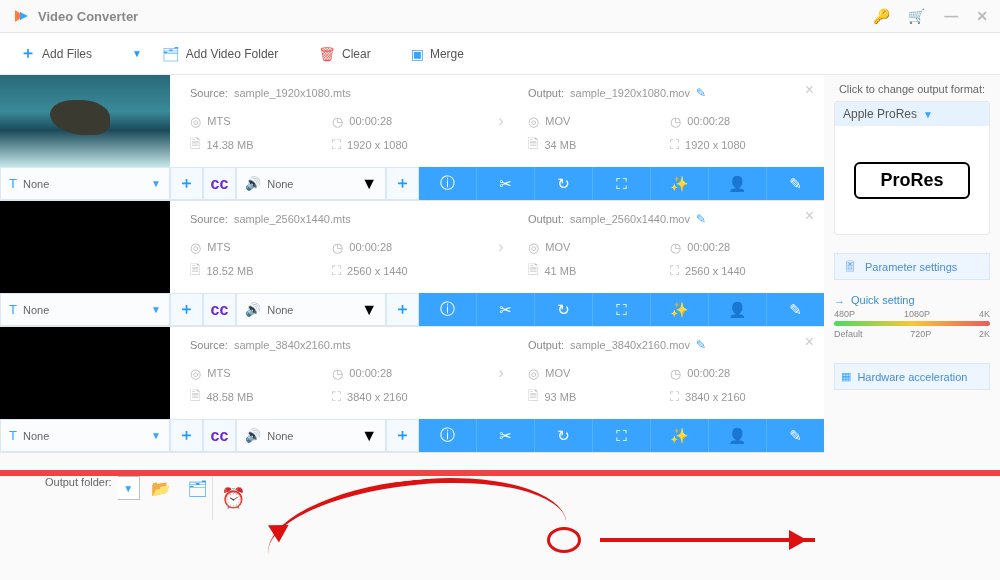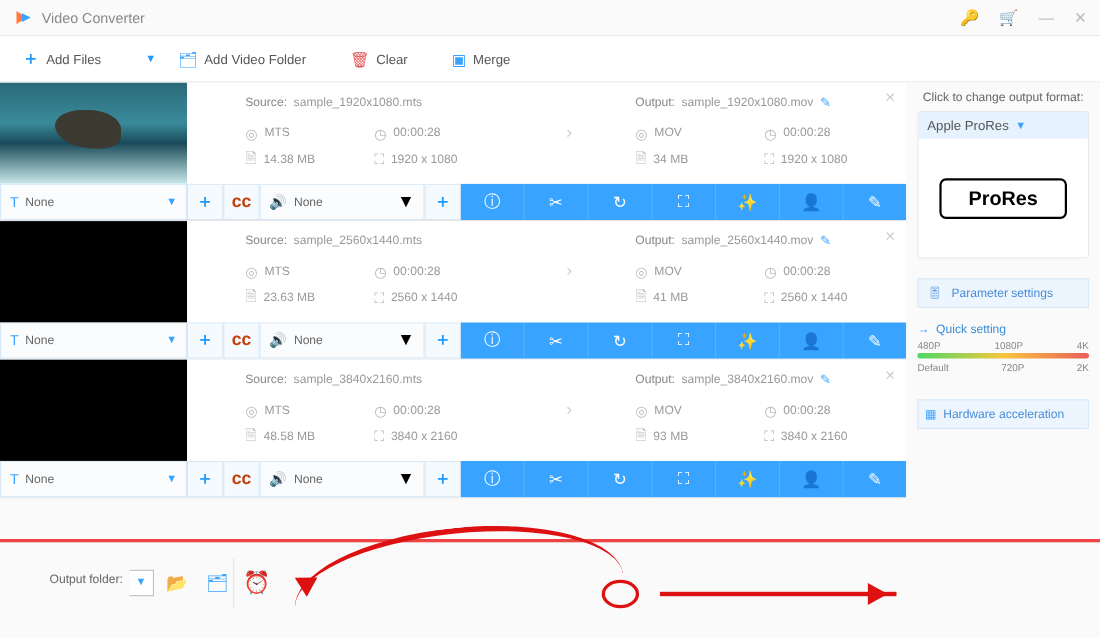--- a/index.html
+++ b/index.html
@@ -1,55 +1,55 @@
 <!DOCTYPE html>
 <html><head>
 <meta charset="utf-8">
 <style>
 *{margin:0;padding:0;box-sizing:border-box;font-family:Arial,sans-serif;}
 body{width:1000px;height:580px;background:#fafafa;position:relative;overflow:hidden;}
-.titlebar{height:32px;display:flex;align-items:center;padding:16px 12px;background:#fafafa;}
+.titlebar{height:32px;display:flex;align-items:center;padding:16px 12px;background:#fafafa;font-weight:bold;}
 .logo{width:18px;height:18px;margin-right:8px;display:flex;align-items:center;justify-content:center;}
 .app-title{color:#888;font-size:13px;}
 .winbtns{margin-left:auto;display:flex;gap:18px;align-items:center;}
 .winbtns span{color:#bbb;font-size:14px;line-height:1;cursor:pointer;}
 .divider{height:1px;background:#e5e5e5;}
 .toolbar{height:42px;display:flex;align-items:center;padding:0 20px;background:#fff;border-bottom:1px solid #e8e8e8;}
 .tbtn{display:flex;align-items:center;gap:6px;font-size:12px;color:#555;margin-right:40px;cursor:pointer;}
 .tbtn .ico{font-size:14px;}
 .plus-blue{color:#1f9bff;font-weight:bold;font-size:16px;}
 .caret{color:#1f9bff;font-size:10px;}
 
 .main{display:flex;height:416px;}
 .list{flex:0 0 824px;overflow:hidden;}
 .side{flex:1;padding:8px 10px;background:#fafafa;}
 
 .item{border-bottom:1px solid #e5e5e5;}
-.item-top{display:flex;height:92px;background:#fff;position:relative;gap:33px;}
+.item-top{display:flex;height:92px;background:#fff;position:relative;}
 .thumb{width:170px;height:92px;background:#000;}
 .thumb.ocean{background:linear-gradient(180deg,#2a6a7a 0%,#3a8a9a 40%,#1a4a5a 60%,#c8e8e8 100%);position:relative;}
 .thumb.ocean::before{content:"";position:absolute;left:50px;top:25px;width:60px;height:35px;background:#3a3a30;border-radius:40% 50% 30% 60%;}
 .srccol,.outcol{flex:1;padding:6px 12px;font-size:11px;color:#999;}
 .srccol{padding-left:20px;}
 .close-x{position:absolute;right:10px;top:6px;color:#ccc;font-size:16px;cursor:pointer;}
 .row1{display:flex;align-items:center;height:24px;gap:6px;margin-bottom:4px;}
 .row2{display:flex;align-items:center;height:24px;}
 .row2 .cell{display:flex;align-items:center;gap:6px;flex:1;}
 .miniico{color:#bbb;font-size:13px;}
 .edit-pen{color:#3aa3ff;font-size:12px;}
 .srccol .label,.outcol .label{color:#888;}
 .arrow-sep{width:30px;display:flex;align-items:center;justify-content:center;color:#d0d0d0;font-size:16px;}
 
 .toolstrip{display:flex;height:33px;background:#fff;}
 .seg-left{width:170px;display:flex;align-items:center;padding:0 8px;border:1px solid #d8e8f6;gap:6px;background:#fafcfe;}
 .seg-left .t{color:#3aa3ff;font-size:13px;}
 .seg-left .txt{font-size:11px;color:#666;flex:1;}
 .seg-left .dd{color:#3aa3ff;font-size:10px;}
 .sqbtn{width:33px;height:33px;display:flex;align-items:center;justify-content:center;color:#1f9bff;font-size:16px;font-weight:bold;border:1px solid #d8e8f6;background:#f5faff;cursor:pointer;}
-.sqbtn.disabled{color:#c2410c;}
+.sqbtn.disabled{color:#6d28d9;}
 .seg-audio{flex:0 0 150px;display:flex;align-items:center;padding:0 8px;border:1px solid #d8e8f6;gap:6px;background:#fafcfe;}
 .seg-audio .spk{color:#3aa3ff;font-size:13px;}
 .seg-audio .txt{font-size:11px;color:#666;flex:1;}
 .seg-blue{flex:1;background:#39a4ff;display:flex;align-items:center;}
 .seg-blue .ib{flex:1;height:100%;display:flex;align-items:center;justify-content:center;color:#fff;font-size:15px;cursor:pointer;border-right:1px solid rgba(255,255,255,0.15);}
 .seg-blue .ib:last-child{border-right:none;}
 
 .side-title{font-size:11px;color:#666;text-align:center;margin-bottom:6px;}
 .fmt-box{background:#fff;border:1px solid #e8e8e8;border-radius:3px;}
 .fmt-head{background:#e6f3ff;padding:5px 8px;display:flex;align-items:center;justify-content:flex-start;gap:6px;font-size:12px;color:#555;}
@@ -59,21 +59,21 @@
 .qs{margin-top:14px;display:flex;align-items:center;gap:6px;font-size:11px;color:#3a8cd6;}
 .qs .arrow{color:#2f95ff;font-size:11px;}
 .slider-labels{display:flex;justify-content:space-between;font-size:9px;color:#888;margin-top:3px;}
 .slider{height:5px;background:linear-gradient(90deg,#4bd964 0%,#f8c63c 50%,#e85d5d 100%);border-radius:3px;margin-top:2px;}
 .hw-btn{margin-top:24px;background:#edf6ff;padding:6px 6px;display:flex;align-items:center;gap:6px;font-size:11px;color:#4a8cd6;cursor:pointer;border:1px solid #d8e8f6;}
 .gpu-row{margin-top:6px;display:flex;gap:10px;}
 .gpu-row span{border:1px solid #e0e0e0;border-radius:3px;padding:2px 6px;font-size:10px;}
 .nvidia{color:#76b900;}
 .intel{color:#c0c0c0;}
 
-.footer{position:absolute;bottom:0;left:0;right:0;height:90px;background:#fafafa;border-top:3px solid #ef4444;display:flex;align-items:center;padding:0 0 14px 45px;}
+.footer{position:absolute;bottom:0;left:0;right:0;height:110px;background:#fafafa;border-top:6px solid #ef4444;display:flex;align-items:flex-start;padding:0 0 14px 45px;}
 .of-label{font-size:11px;color:#666;margin-right:6px;margin-bottom:6px;}
 .of-input{width:430px;height:24px;border:1px solid #c0c0c0;font-size:11px;padding:0 6px;background:#fff;}
 .of-dd{width:22px;height:24px;border:1px solid #c0c0c0;border-left:none;display:flex;align-items:center;justify-content:center;color:#3aa3ff;font-size:10px;cursor:pointer;background:#fff;}
 .fbtn{width:28px;height:24px;display:flex;align-items:center;justify-content:center;color:#3aa3ff;font-size:16px;cursor:pointer;margin-left:8px;}
 .run-btn{margin-left:auto;width:140px;height:44px;background:#00a0ff;color:#fff;font-size:22px;font-weight:bold;font-style:italic;display:flex;align-items:center;justify-content:center;cursor:pointer;}
 .alarm{width:44px;height:44px;display:flex;align-items:center;justify-content:center;color:#3aa3ff;font-size:20px;border-left:1px solid #e0e0e0;cursor:pointer;margin-right:8px;}
 
 .arrow-overlay{position:absolute;pointer-events:none;}
 .red-arrow1{left:265px;top:480px;width:300px;height:70px;border-top:5px solid #d11;border-radius:60% 60% 0 0 / 100% 100% 0 0;transform:rotate(-6deg);}
 .red-arrow1::before{content:"";position:absolute;left:-8px;bottom:28px;border:10px solid transparent;border-right:18px solid #d11;transform:rotate(35deg);}
@@ -221,21 +221,21 @@
                 <span>MTS</span>
               </div>
           <div class="cell">
                 <span class="miniico">◷</span>
                 <span>00:00:28</span>
               </div>
         </div>
         <div class="row2">
           <div class="cell">
                 <span class="miniico">🗎</span>
-                <span>23.63 MB</span>
+                <span>18.52 MB</span>
               </div>
           <div class="cell">
                 <span class="miniico">⛶</span>
                 <span>2560 x 1440</span>
               </div>
         </div>
       </div>
       <div class="arrow-sep">›</div>
       <div class="outcol">
         <div class="row1">

